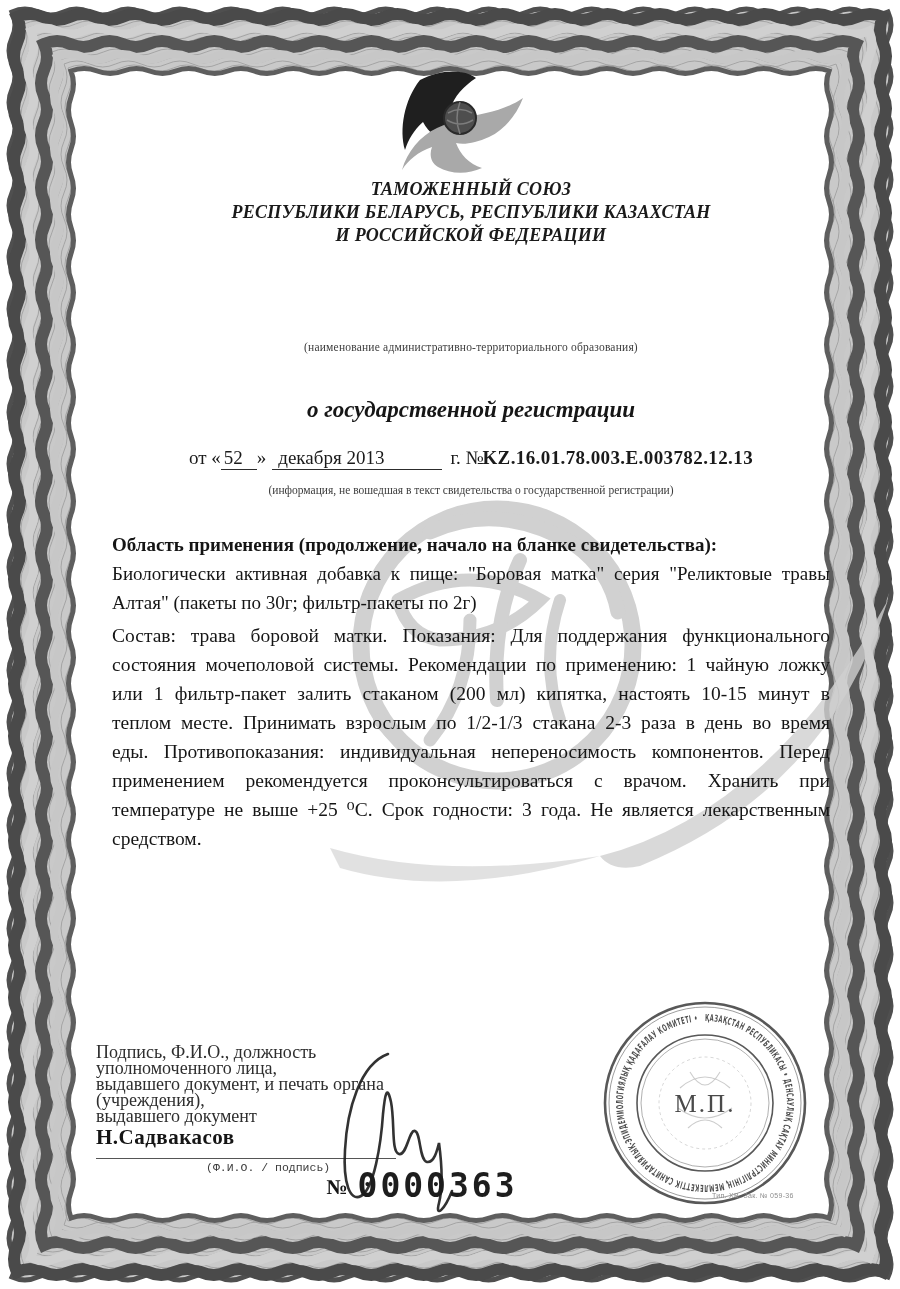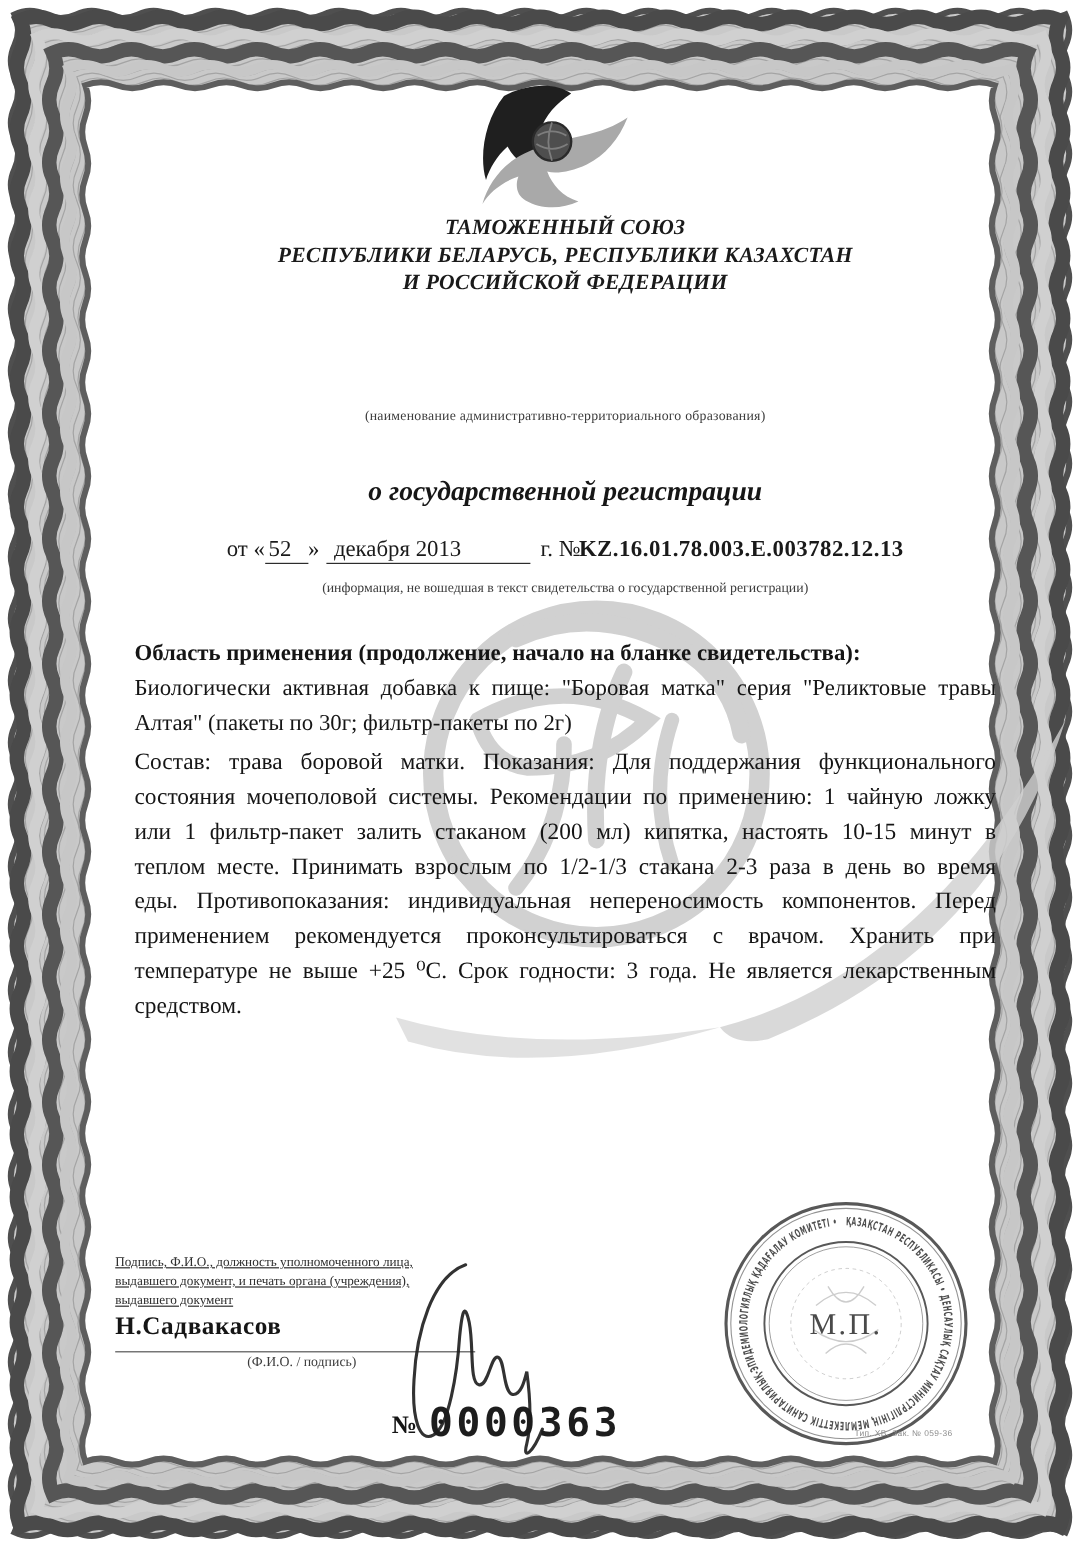--- a/index.html
+++ b/index.html
@@ -60,24 +60,24 @@
     position:absolute;left:112px;top:530px;width:718px;
     font-size:19px;line-height:29px;text-align:justify;
   }
   .scope .h{font-weight:bold;}
   .details{
     position:absolute;left:112px;top:621px;width:718px;
     font-size:19.5px;line-height:29px;text-align:justify;
     word-spacing:2px;
   }
   .sig{position:absolute;left:96px;top:1044px;width:340px;z-index:4;}
-  .sig .cap{font-size:11px;line-height:16px;color:#2e2e2e;text-decoration:underline;}
+  .sig .cap{font-size:18px;line-height:16px;color:#2e2e2e;}
   .sig .name{font-size:21px;font-weight:bold;margin-top:1px;letter-spacing:0.5px;}
   .sig .rule{border-bottom:1.3px solid #555;width:300px;margin-top:8px;}
-  .sig .under{font-size:11.5px;color:#3c3c3c;margin-top:2px;margin-left:110px;}
+  .sig .under{font-size:11.5px;color:#3c3c3c;margin-top:2px;margin-left:110px;font-family:Liberation Mono, monospace;}
   .signature-svg{position:absolute;left:300px;top:1040px;z-index:5;}
   .seal-svg{position:absolute;left:598px;top:996px;z-index:4;opacity:0.92;}
   .serial{
     position:absolute;left:112px;top:1166px;width:620px;text-align:center;z-index:4;
     white-space:nowrap;
   }
   .serial .no{font-size:21px;font-weight:bold;margin-right:10px;vertical-align:3px;}
   .serial .digits{
     font-family:"DejaVu Sans Mono","Liberation Mono",monospace;
     font-weight:bold;font-size:33px;letter-spacing:3px;color:#1d1d1d;

